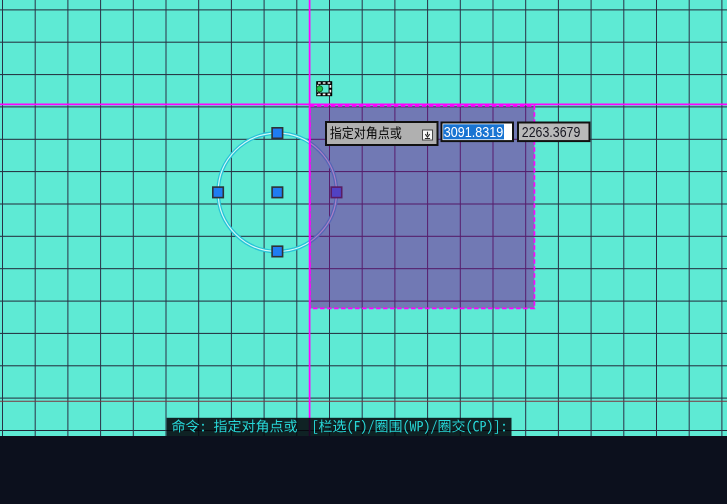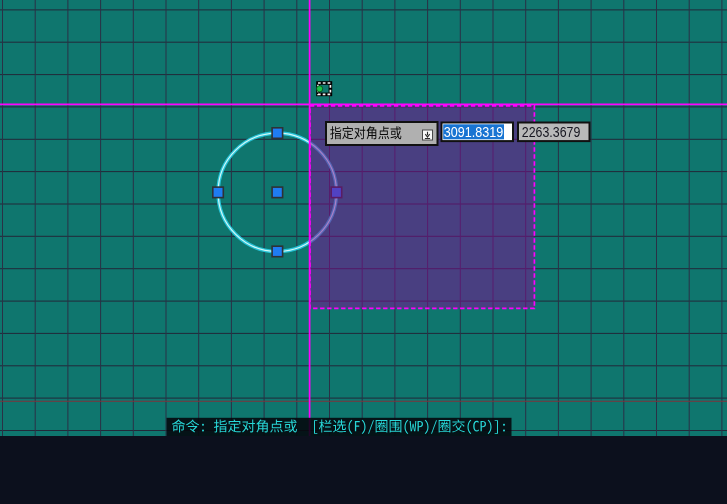--- a/index.html
+++ b/index.html
@@ -1,14 +1,14 @@
 <!DOCTYPE html>
 <html><head><meta charset="utf-8"><title>cad</title><style>
 html,body{margin:0;padding:0;background:#0c101d}
-#app{position:relative;width:727px;height:436px;overflow:hidden;background:#0f766e}
+#app{position:relative;width:727px;height:436px;overflow:hidden;background:#5eead4}
 </style></head><body>
 <div id="app">
 <svg width="727" height="504" viewBox="0 0 727 504">
 <defs>
         <path id="g0" d="M0.837 -0.781C0.761 -0.747 0.634 -0.712 0.515 -0.687V-0.836H0.441V-0.552C0.441 -0.465 0.472 -0.443 0.588 -0.443C0.612 -0.443 0.796 -0.443 0.821 -0.443C0.92 -0.443 0.945 -0.476 0.956 -0.61C0.935 -0.614 0.903 -0.626 0.887 -0.637C0.881 -0.529 0.872 -0.511 0.817 -0.511C0.777 -0.511 0.622 -0.511 0.592 -0.511C0.527 -0.511 0.515 -0.518 0.515 -0.552V-0.625C0.645 -0.65 0.793 -0.684 0.894 -0.725ZM0.512 -0.134H0.838V-0.029H0.512ZM0.512 -0.195V-0.295H0.838V-0.195ZM0.441 -0.359V0.079H0.512V0.033H0.838V0.075H0.912V-0.359ZM0.184 -0.84V-0.638H0.044V-0.567H0.184V-0.352L0.031 -0.31L0.053 -0.237L0.184 -0.276V-0.008C0.184 0.006 0.178 0.01 0.165 0.011C0.152 0.011 0.111 0.011 0.065 0.01C0.074 0.03 0.085 0.061 0.088 0.079C0.155 0.08 0.195 0.077 0.222 0.066C0.248 0.054 0.257 0.034 0.257 -0.009V-0.298L0.39 -0.339L0.381 -0.409L0.257 -0.373V-0.567H0.376V-0.638H0.257V-0.84Z"></path>
         <path id="g1" d="M0.224 -0.378C0.203 -0.197 0.148 -0.054 0.036 0.033C0.054 0.044 0.085 0.069 0.097 0.083C0.164 0.025 0.212 -0.051 0.247 -0.144C0.339 0.029 0.489 0.064 0.698 0.064H0.932C0.935 0.042 0.949 0.006 0.96 -0.012C0.911 -0.011 0.739 -0.011 0.702 -0.011C0.643 -0.011 0.588 -0.014 0.538 -0.023V-0.225H0.836V-0.295H0.538V-0.459H0.795V-0.532H0.211V-0.459H0.46V-0.044C0.378 -0.075 0.315 -0.134 0.276 -0.239C0.286 -0.28 0.294 -0.324 0.3 -0.37ZM0.426 -0.826C0.443 -0.796 0.461 -0.758 0.472 -0.727H0.082V-0.509H0.156V-0.656H0.841V-0.509H0.918V-0.727H0.558C0.548 -0.76 0.522 -0.81 0.5 -0.847Z"></path>
         <path id="g2" d="M0.502 -0.394C0.549 -0.323 0.594 -0.228 0.61 -0.168L0.676 -0.201C0.66 -0.261 0.612 -0.353 0.563 -0.422ZM0.091 -0.453C0.152 -0.398 0.217 -0.333 0.275 -0.267C0.215 -0.139 0.136 -0.042 0.045 0.017C0.063 0.032 0.086 0.06 0.098 0.078C0.19 0.012 0.268 -0.08 0.329 -0.203C0.374 -0.147 0.411 -0.094 0.435 -0.049L0.495 -0.104C0.466 -0.156 0.419 -0.218 0.364 -0.281C0.41 -0.396 0.443 -0.533 0.46 -0.695L0.411 -0.709L0.398 -0.706H0.07V-0.635H0.378C0.363 -0.527 0.339 -0.43 0.307 -0.344C0.254 -0.399 0.198 -0.453 0.144 -0.5ZM0.765 -0.84V-0.599H0.482V-0.527H0.765V-0.022C0.765 -0.004 0.758 0.001 0.741 0.002C0.724 0.002 0.668 0.003 0.605 0C0.615 0.023 0.626 0.058 0.63 0.079C0.715 0.079 0.766 0.077 0.796 0.064C0.827 0.051 0.839 0.028 0.839 -0.022V-0.527H0.959V-0.599H0.839V-0.84Z"></path>
         <path id="g3" d="M0.266 -0.54H0.486V-0.414H0.266ZM0.266 -0.608H0.263C0.293 -0.641 0.321 -0.676 0.346 -0.71H0.628C0.605 -0.675 0.576 -0.638 0.547 -0.608ZM0.799 -0.54V-0.414H0.562V-0.54ZM0.337 -0.843C0.287 -0.742 0.191 -0.62 0.056 -0.529C0.074 -0.518 0.099 -0.492 0.112 -0.474C0.14 -0.494 0.166 -0.515 0.19 -0.537V-0.358C0.19 -0.234 0.177 -0.077 0.066 0.034C0.082 0.044 0.111 0.073 0.123 0.088C0.19 0.022 0.227 -0.064 0.246 -0.151H0.486V0.058H0.562V-0.151H0.799V-0.018C0.799 -0.002 0.793 0.003 0.776 0.003C0.759 0.004 0.698 0.005 0.636 0.002C0.646 0.023 0.659 0.056 0.663 0.077C0.745 0.077 0.8 0.076 0.833 0.063C0.865 0.051 0.875 0.028 0.875 -0.017V-0.608H0.635C0.673 -0.65 0.711 -0.698 0.736 -0.742L0.685 -0.778L0.673 -0.774H0.389L0.42 -0.827ZM0.266 -0.348H0.486V-0.218H0.258C0.264 -0.263 0.266 -0.308 0.266 -0.348ZM0.799 -0.348V-0.218H0.562V-0.348Z"></path>
         <path id="g4" d="M0.237 -0.465H0.76V-0.286H0.237ZM0.34 -0.128C0.353 -0.063 0.361 0.021 0.361 0.071L0.437 0.061C0.436 0.013 0.426 -0.07 0.411 -0.134ZM0.547 -0.127C0.576 -0.065 0.606 0.019 0.617 0.069L0.69 0.05C0.678 0 0.646 -0.081 0.615 -0.142ZM0.751 -0.135C0.801 -0.072 0.857 0.017 0.88 0.072L0.951 0.042C0.926 -0.013 0.868 -0.098 0.818 -0.161ZM0.177 -0.155C0.146 -0.081 0.095 0 0.042 0.046L0.11 0.079C0.165 0.026 0.216 -0.058 0.248 -0.136ZM0.166 -0.536V-0.216H0.835V-0.536H0.53V-0.663H0.91V-0.734H0.53V-0.84H0.455V-0.536Z"></path>
         <path id="g5" d="M0.692 -0.791C0.753 -0.761 0.827 -0.715 0.863 -0.681L0.909 -0.733C0.872 -0.767 0.797 -0.811 0.736 -0.837ZM0.062 -0.066 0.077 0.011C0.193 -0.014 0.357 -0.05 0.511 -0.084L0.505 -0.155C0.342 -0.121 0.171 -0.086 0.062 -0.066ZM0.195 -0.452H0.399V-0.278H0.195ZM0.125 -0.518V-0.213H0.472V-0.518ZM0.068 -0.68V-0.606H0.561C0.573 -0.443 0.596 -0.293 0.632 -0.175C0.565 -0.094 0.484 -0.028 0.391 0.022C0.408 0.036 0.437 0.065 0.449 0.08C0.528 0.033 0.599 -0.025 0.661 -0.094C0.706 0.015 0.766 0.081 0.843 0.081C0.92 0.081 0.948 0.031 0.962 -0.141C0.941 -0.149 0.913 -0.166 0.896 -0.184C0.89 -0.05 0.878 0.003 0.85 0.003C0.8 0.003 0.755 -0.059 0.719 -0.164C0.793 -0.263 0.853 -0.381 0.897 -0.516L0.822 -0.534C0.79 -0.43 0.746 -0.337 0.692 -0.255C0.667 -0.353 0.649 -0.473 0.64 -0.606H0.936V-0.68H0.635C0.633 -0.731 0.632 -0.784 0.632 -0.838H0.552C0.552 -0.785 0.554 -0.732 0.557 -0.68Z"></path>

